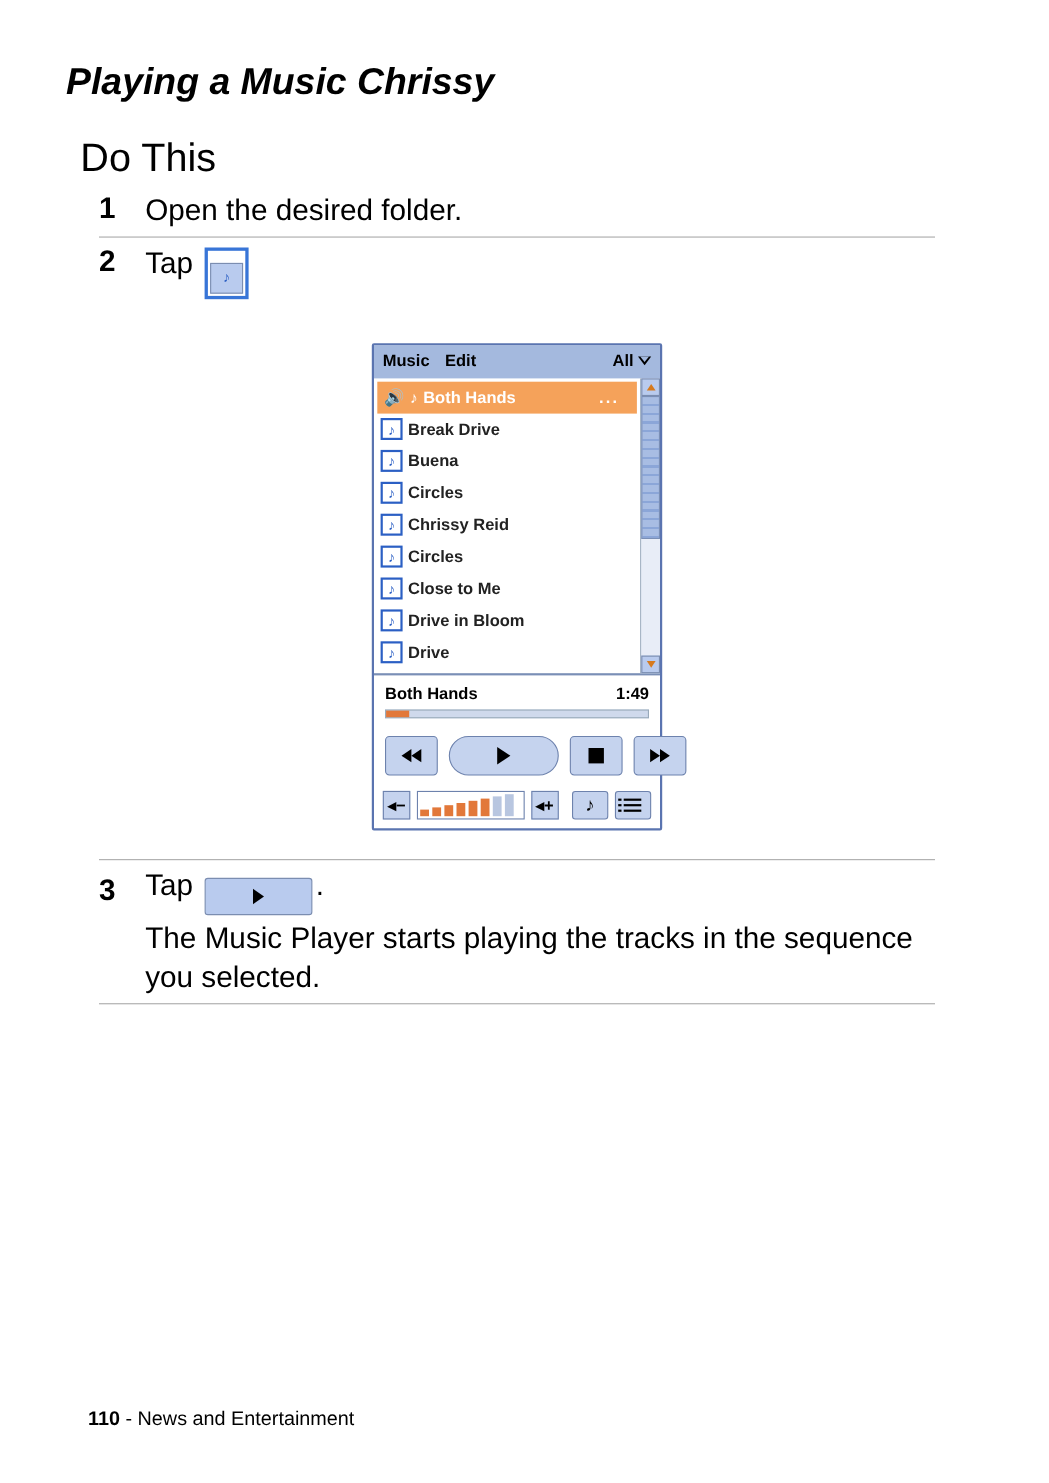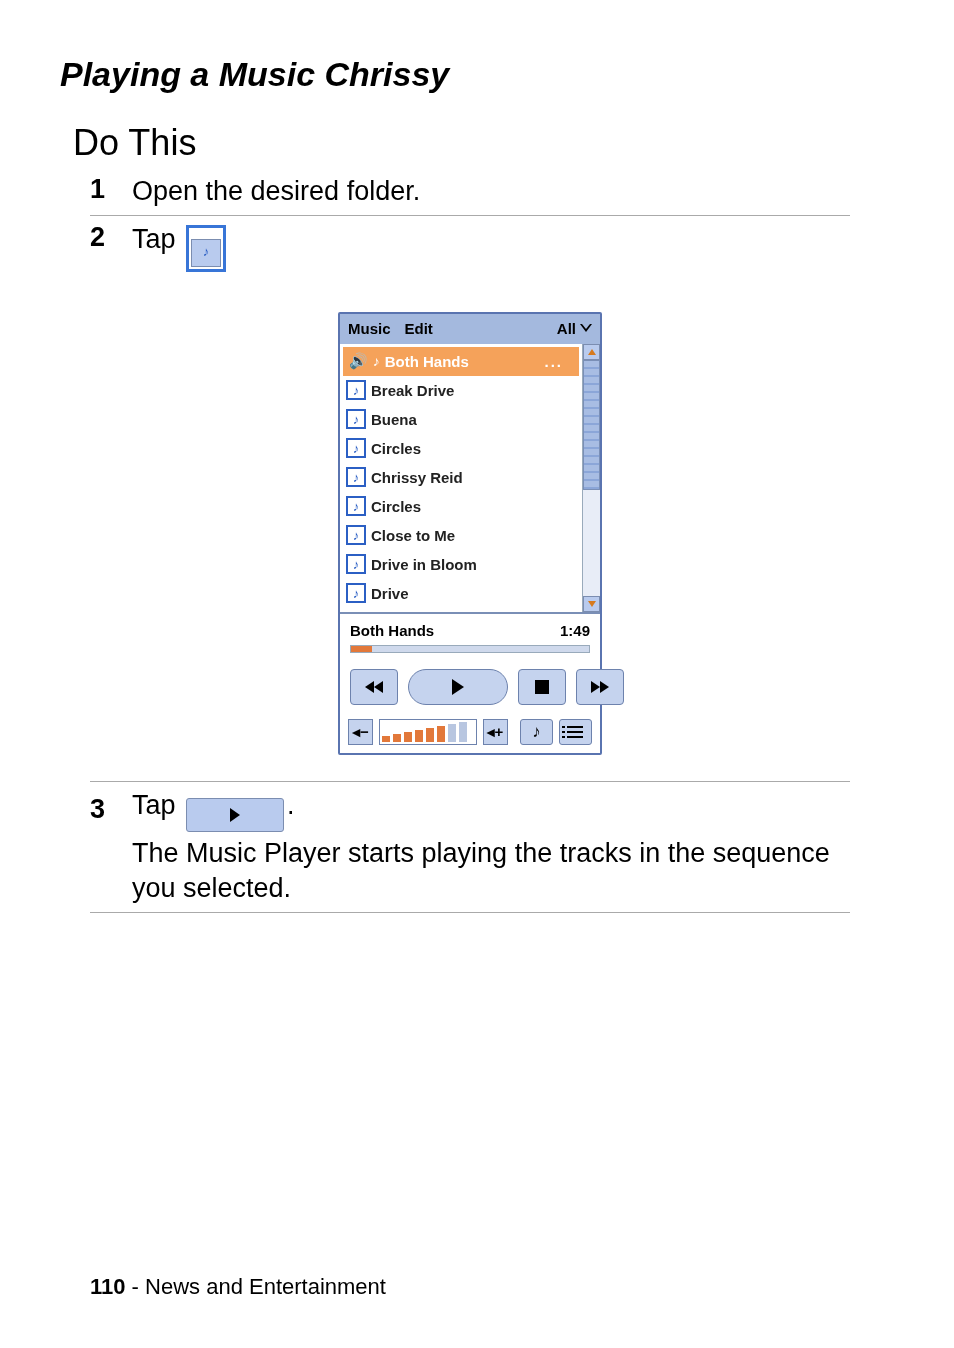--- a/index.html
+++ b/index.html
@@ -280,22 +280,22 @@
   .list-lines i {
     width: 16px; height: 2px; background: #000;
     position: relative;
   }
   .list-lines i::before {
     content:''; position:absolute; left:-5px; top:0; width:3px; height:2px; background:#000;
   }
   .footer {
     position: absolute;
     bottom: 48px;
-    left: 90px;
-    font-size: 22px;
+    left: 80px;
+    font-size: 18px;
   }
   .footer b { font-weight: bold; }
 </style>
 </head>
 <body>
 
 <h1 class="page-title">Playing a Music Chrissy</h1>
 
 <div class="do-this">Do This</div>
 

